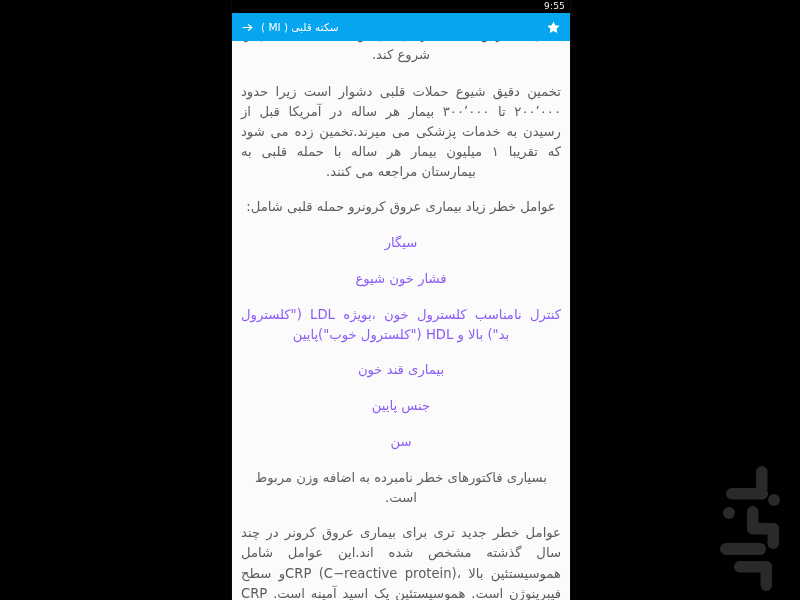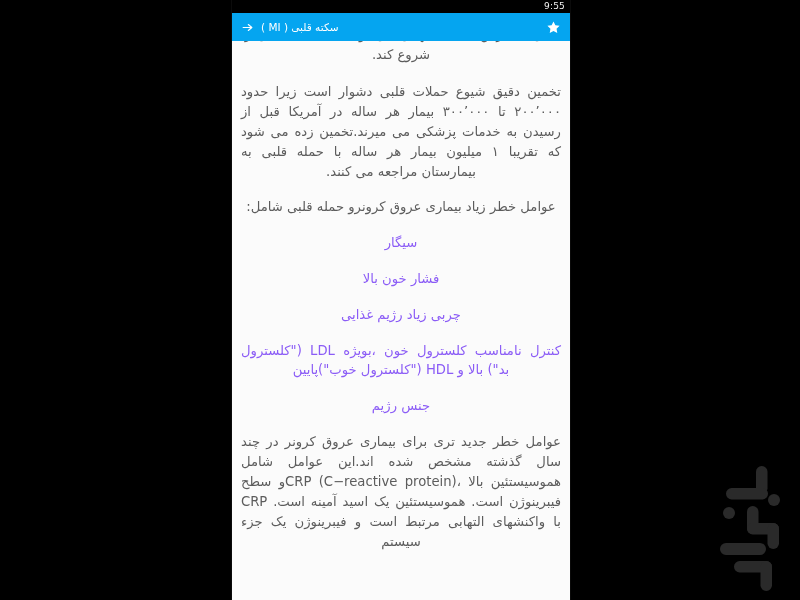--- a/index.html
+++ b/index.html
@@ -208,25 +208,27 @@
     <div class="article">
       <div class="article-inner">
 
         <p class="para clipped justified">گاهی ،استرس شدید ناگهانی می تواند یک حمله قلبی را شروع کند.</p>
 
         <p class="para justified">تخمین دقیق شیوع حملات قلبی دشوار است زیرا حدود ۲۰۰٬۰۰۰ تا ۳۰۰٬۰۰۰ بیمار هر ساله در آمریکا قبل از رسیدن به خدمات پزشکی می میرند.تخمین زده می شود که تقریبا ۱ میلیون بیمار هر ساله با حمله قلبی به بیمارستان مراجعه می کنند.</p>
 
         <p class="intro-line">عوامل خطر زیاد بیماری عروق کرونرو حمله قلبی شامل:</p>
 
         <p class="list-item">سیگار</p>
-        <p class="list-item">فشار خون بالا</p>
-        <p class="list-item">چربی زیاد رژیم غذایی</p>
+        <p class="list-item">فشار خون شیوع</p>
         <p class="list-item wide">کنترل نامناسب کلسترول خون ،بویژه LDL ("کلسترول بد") بالا و HDL ("کلسترول خوب")پایین</p>
-        <p class="list-item">جنس رژیم</p>
-
+        <p class="list-item">بیماری قند خون</p>
+        <p class="list-item">جنس پایین</p>
+        <p class="list-item">سن</p>
+
+        <p class="intro-line">بسیاری فاکتورهای خطر نامبرده به اضافه وزن مربوط است.</p>
 
         <p class="para justified last">عوامل خطر جدید تری برای بیماری عروق کرونر در چند سال گذشته مشخص شده اند.این عوامل شامل هموسیستئین بالا ،CRP (C−reactive protein)و سطح فیبرینوژن است. هموسیستئین یک اسید آمینه است. CRP با واکنشهای التهابی مرتبط است و فیبرینوژن یک جزء سیستم</p>
 
       </div>
     </div>
 
   </div>
 
   <div class="watermark">
     <svg viewBox="0 0 96 150" aria-hidden="true">

